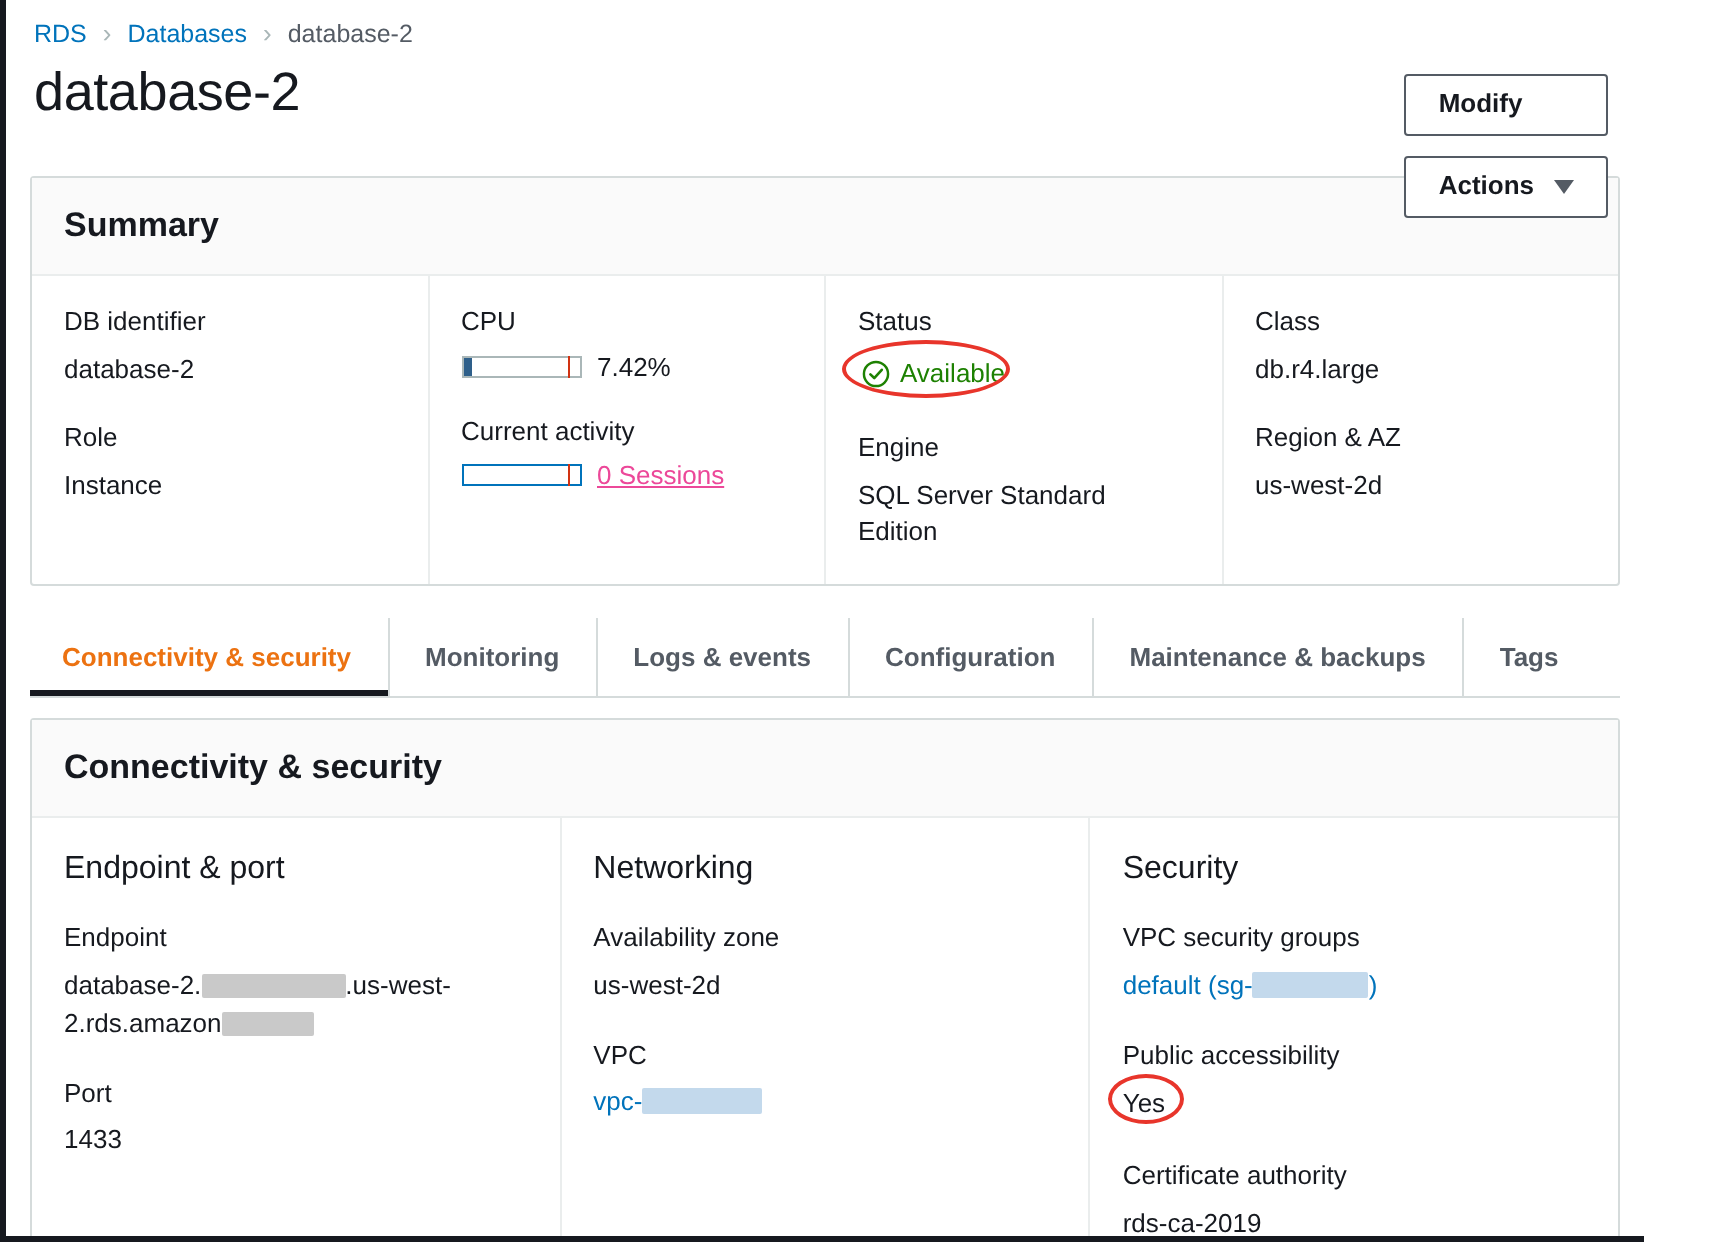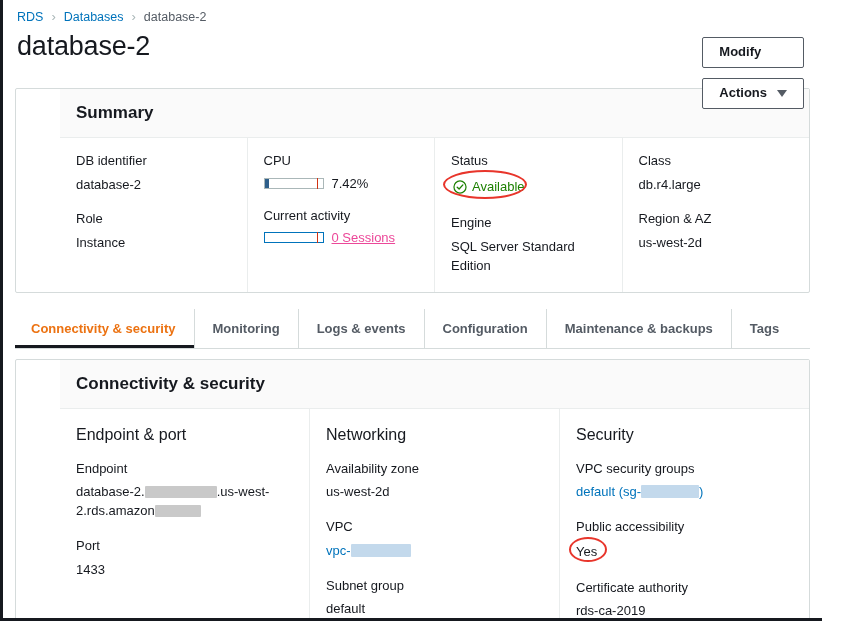--- a/index.html
+++ b/index.html
@@ -73,21 +73,20 @@
     border-top: 7px solid #545b64;
     display: inline-block;
   }
 
   
   .card {
     margin: 10px 12px 0 12px;
     background: #ffffff;
     border: 1px solid #d5dbdb;
     border-radius: 2px;
-    padding-left: 44px;
   }
   .card-header {
     background: #fafafa;
     border-bottom: 1px solid #eaeded;
     padding: 14px 16px;
   }
   .card-title {
     font-size: 17px;
     font-weight: bold;
     color: #16191f;
@@ -326,24 +325,20 @@
       <div class="col">
         <div class="field-value" style="font-size:16px;margin-bottom:14px;">Networking</div>
         <div class="field">
           <div class="field-label">Availability zone</div>
           <div class="field-value">us-west-2d</div>
         </div>
         <div class="field">
           <div class="field-label">VPC</div>
           <div class="field-value"><a class="link">vpc-</a><span class="redact blue" style="width:60px;height:13px;"></span></div>
         </div>
-        <div class="field">
-          <div class="field-label">Subnet group</div>
-          <div class="field-value">default</div>
-        </div>
       </div>
 
       <div class="col">
         <div class="field-value" style="font-size:16px;margin-bottom:14px;">Security</div>
         <div class="field">
           <div class="field-label">VPC security groups</div>
           <div class="field-value"><a class="link">default (sg-</a><span class="redact blue" style="width:58px;height:13px;"></span><span class="link">)</span></div>
         </div>
         <div class="field">
           <div class="field-label">Public accessibility</div>

